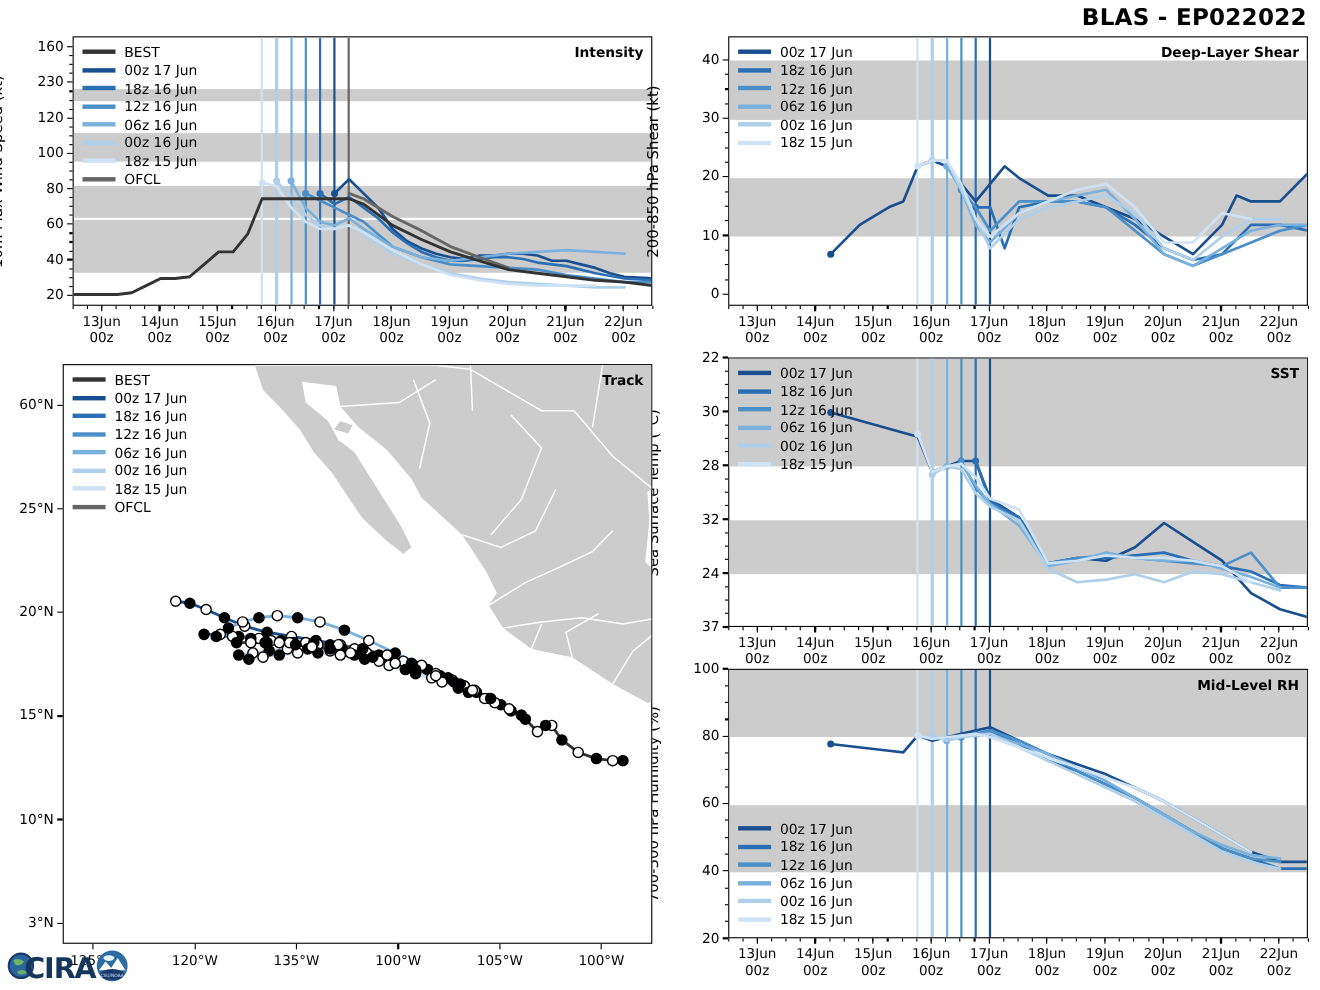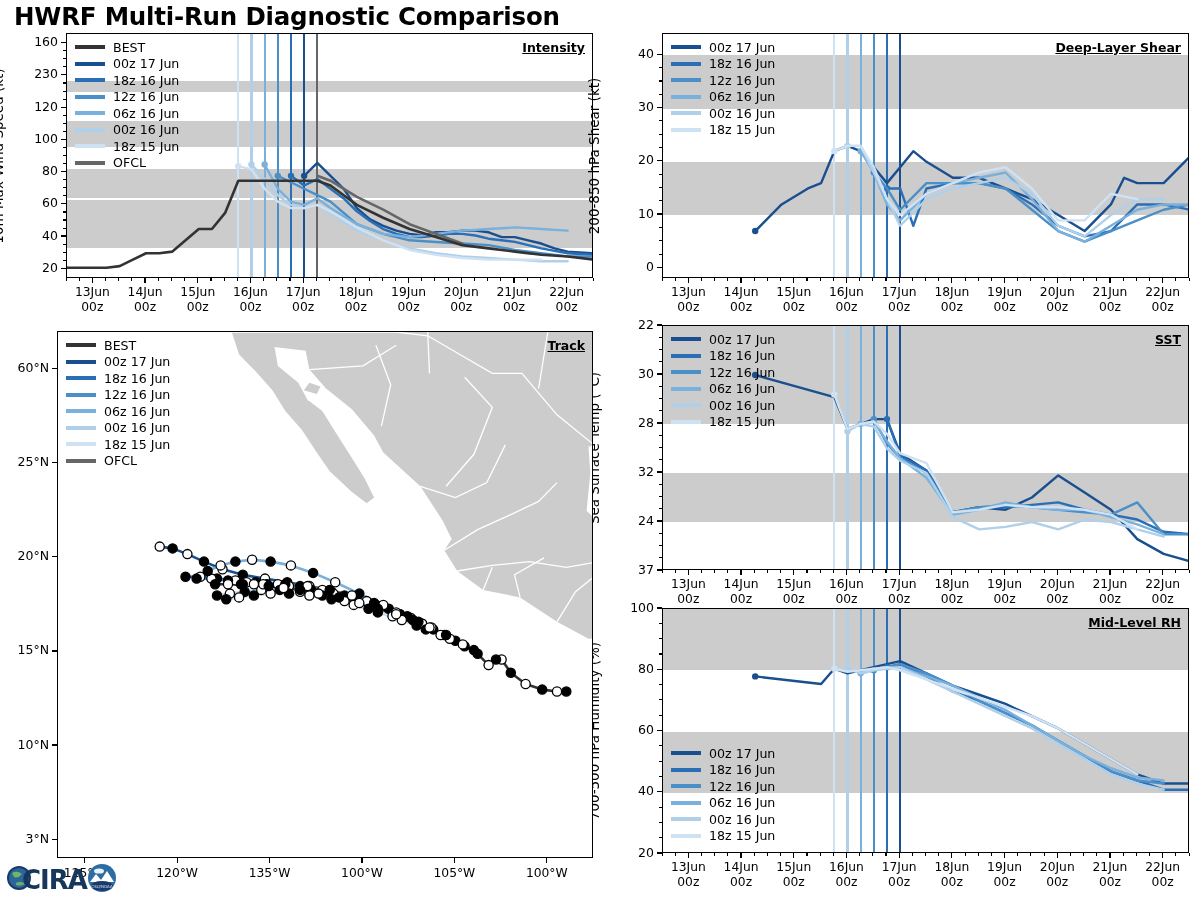--- a/index.html
+++ b/index.html
@@ -32,21 +32,20 @@
   .vline { position: absolute; top: 0; bottom: 0; width: 2.2px; }
   svg.series { position: absolute; left: 0; top: 0; overflow: visible; }
 
   .panel-label {
     position: absolute;
     font-size: 12.5px;
     font-weight: bold;
     color: #000;
     z-index: 6;
     white-space: nowrap;
-    text-decoration: underline;
   }
 
   .ylabel {
     position: absolute;
     transform-origin: 0 0;
     transform: rotate(-90deg);
     font-size: 13.5px;
     color: #000;
     white-space: nowrap;
   }
@@ -83,21 +82,21 @@
     flex: 0 0 auto;
   }
   .legend-text { font-size: 12.6px; color: #000; }
 
   #cira-logo { position: absolute; left: 6px; top: 858px; width: 112px; height: 40px; }
 </style>
 </head>
 <body>
 <div id="root">
 
-<div class="title" id="main-title">HWRF Multi-Run Diagnostic Comparison</div>
+<div class="title" id="storm-title">BLAS - EP022022</div>
 
 <div id="panels">
       <div class="panel" style="left: 0px; top: 0px; width: 1200px; height: 900px; pointer-events: none;">
         <div class="plotbox" style="left: 66px; top: 33px; width: 527px; height: 245px; pointer-events: auto;">
           <div class="band" style="top: 166.02px; height: 48.3553px;"></div>
           <div class="band" style="top: 135.395px; height: 29.0132px;"></div>
           <div class="band" style="top: 87.0395px; height: 25.7895px;"></div>
           <div class="band" style="top: 46.7434px; height: 11.2829px;"></div>
           <div class="vline" style="left: 170.175px; background: rgb(207, 226, 244);"></div>
           <div class="vline" style="left: 183.35px; background: rgb(176, 208, 234);"></div>

